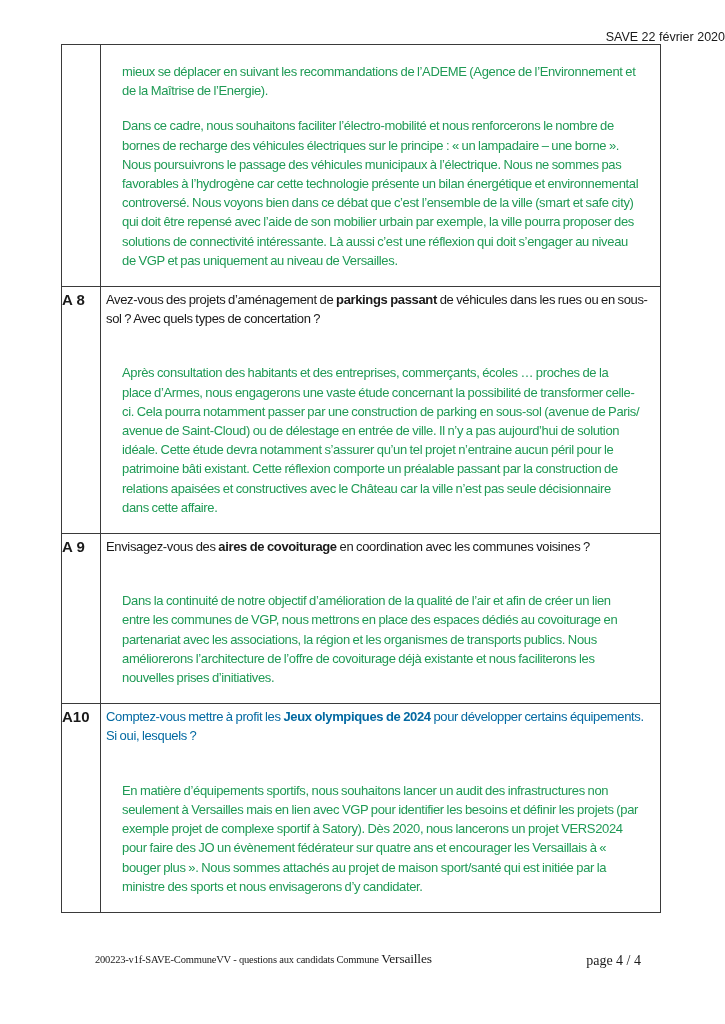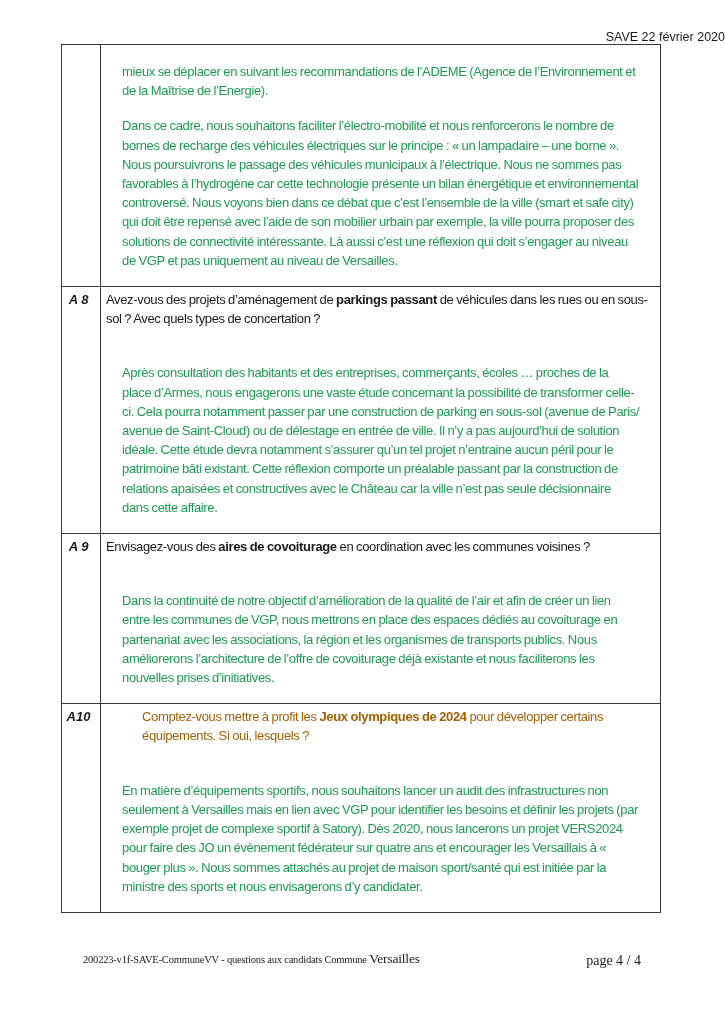--- a/index.html
+++ b/index.html
@@ -35,26 +35,25 @@
     }
     table.qa td {
       border: 1.3px solid #3a3a3a;
       vertical-align: top;
       padding: 0;
     }
     col.c-num { width: 39px; }
     col.c-body { width: 560px; }
     td.num {
       font-weight: bold;
-      font-size: 13px;
-      text-align: center;
+      font-size: 15px;
+      text-align: left;
       padding: 3px 5px 0 0 !important;
       line-height: 19.2px;
       color: #1a1a1a;
-      font-style: italic;
     }
     td.body {
       padding: 1px 4px 0 5px !important;
       font-size: 13px;
       line-height: 19.2px;
       letter-spacing: -0.35px;
       word-spacing: -0.5px;
     }
     .question {
       color: #1a1a1a;
@@ -66,21 +65,21 @@
       margin: 16px;
     }
     .gap { height: 19px; }
     .row-cont td.body { height: 214px; }
     .row-a8 td { height: 214px; }
     .row-a9 td { height: 144px; }
     .row-a10 td { height: 194px; }
     .footer-left {
       position: absolute;
       top: 951px;
-      left: 83px;
+      left: 95px;
       font-family: "Liberation Serif", serif;
       font-size: 10.5px;
       color: #1a1a1a;
       letter-spacing: -0.2px;
     }
     .footer-left .big {
       font-size: 13.5px;
     }
     .footer-right {
       position: absolute;
@@ -121,21 +120,21 @@
       <td class="num" style="color: rgb(26, 26, 26); border-color: rgb(58, 58, 58);">A 9</td>
       <td class="body" style="border-color: rgb(58, 58, 58);">
         <p class="question" style="color: rgb(26, 26, 26);"><span>Envisagez-vous des </span><b>aires de covoiturage</b><span> en coordination avec les communes voisines ?</span></p>
         <div class="gap"></div>
         <p class="answer" style="color: rgb(31, 154, 85);">Dans la continuité de notre objectif d’amélioration de la qualité de l’air et afin de créer un lien entre les communes de VGP, nous mettrons en place des espaces dédiés au covoiturage en partenariat avec les associations, la région et les organismes de transports publics. Nous améliorerons l’architecture de l’offre de covoiturage déjà existante et nous faciliterons les nouvelles prises d’initiatives.</p>
       </td>
     </tr>
     <tr class="row-a10">
       <td class="num" style="color: rgb(26, 26, 26); border-color: rgb(58, 58, 58);">A10</td>
       <td class="body" style="border-color: rgb(58, 58, 58);">
-        <p class="question" style="color: #a16207; margin-left: 36px;"><span>Comptez-vous mettre à profit les </span><b>Jeux olympiques de 2024</b><span> pour développer certains équipements. Si oui, lesquels ?</span></p>
+        <p class="question" style="color: #0369a1;"><span>Comptez-vous mettre à profit les </span><b>Jeux olympiques de 2024</b><span> pour développer certains équipements. Si oui, lesquels ?</span></p>
         <div class="gap"></div>
         <p class="answer" style="color: rgb(31, 154, 85);">En matière d’équipements sportifs, nous souhaitons lancer un audit des infrastructures non seulement à Versailles mais en lien avec VGP pour identifier les besoins et définir les projets (par exemple projet de complexe sportif à Satory). Dès 2020, nous lancerons un projet VERS2024 pour faire des JO un évènement fédérateur sur quatre ans et encourager les Versaillais à « bouger plus ».  Nous sommes attachés au projet de maison sport/santé qui est initiée par la ministre des sports et nous envisagerons d’y candidater.</p>
       </td>
     </tr>
   </tbody>
 </table>
 
 <div class="footer-left"><span>200223-v1f-SAVE-CommuneVV - questions aux candidats Commune </span><span class="big">Versailles</span></div>
 <div class="footer-right">page 4 / 4</div>
 

